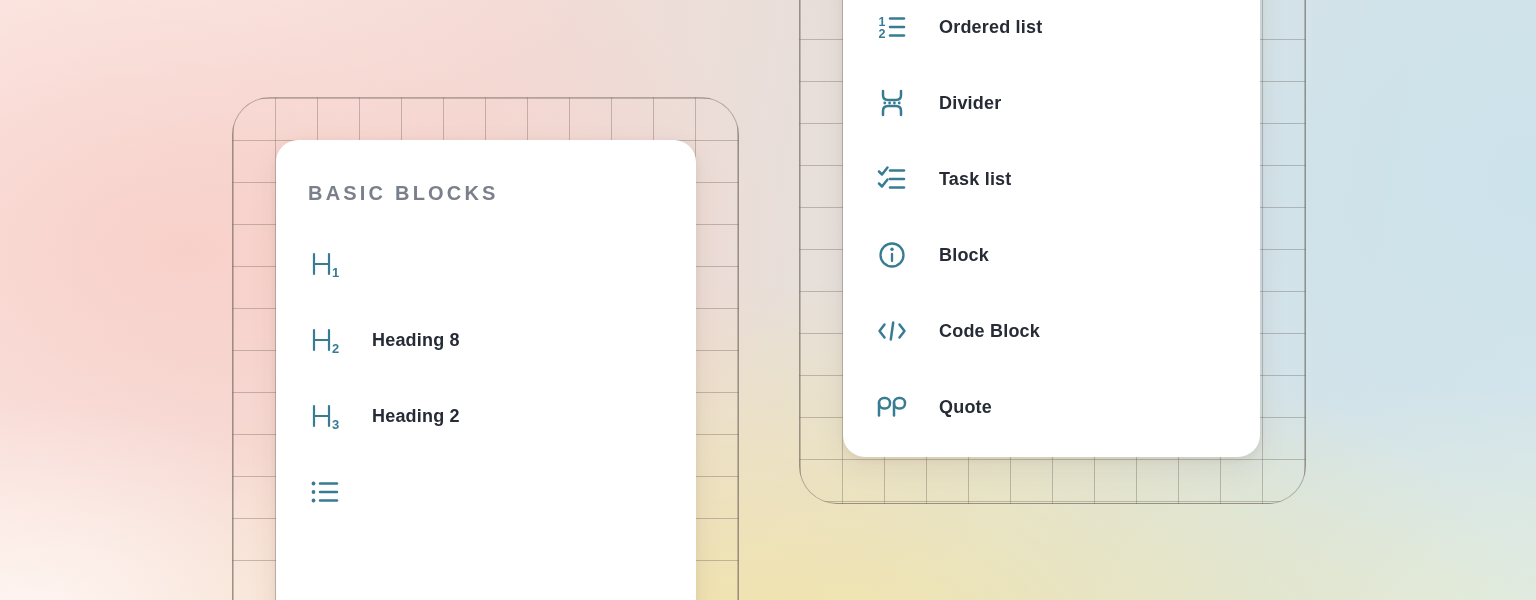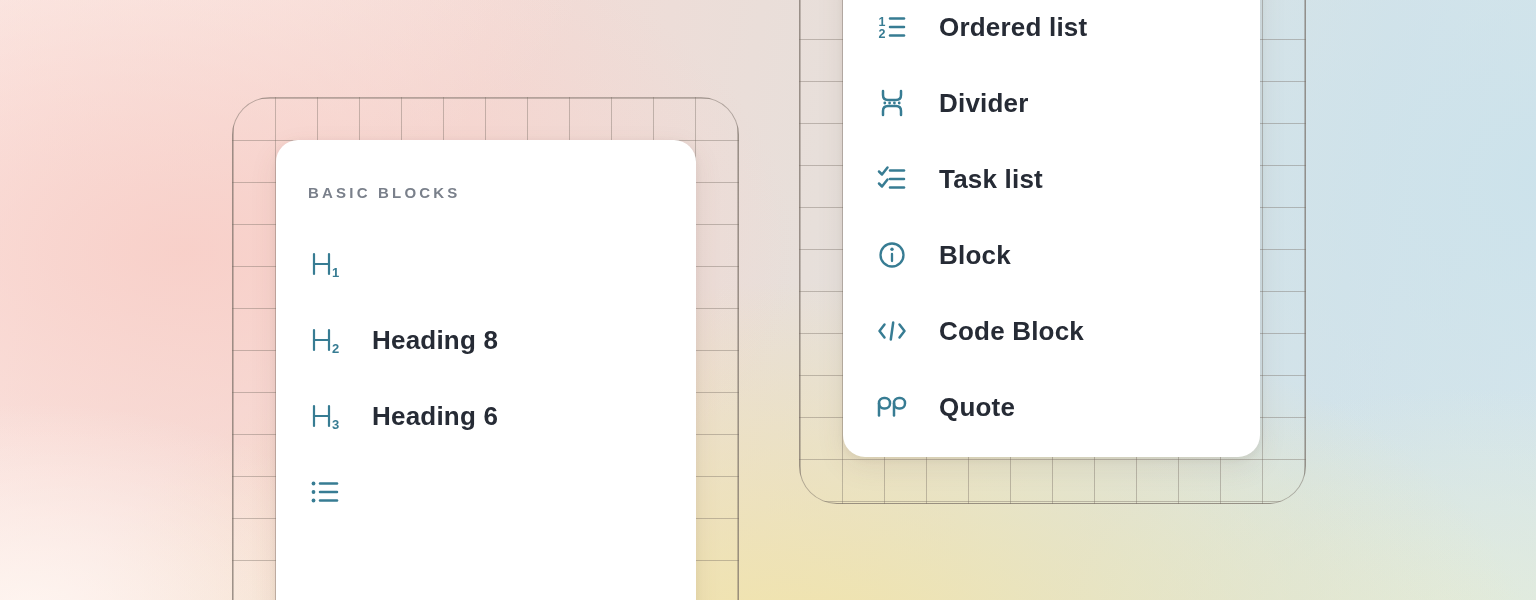--- a/index.html
+++ b/index.html
@@ -31,35 +31,35 @@
 
   .menu-card{
     position:absolute;background:var(--card-bg,#fff);border-radius:22px;
     box-shadow:0 10px 28px rgba(120,80,60,0.10), 0 2px 8px rgba(40,30,20,0.06);
     box-sizing:border-box;
   }
   .card-left { left:276px; top:140px; width:420px; height:520px; padding:42px 30px 0 32px; }
   .card-right{ left:843px; top:-49px; width:417px; height:506px; padding:38px 30px 0 32px; }
 
   .section-label{
-    font-size:15px;font-weight:700;letter-spacing:3.2px;
+    font-size:20px;font-weight:700;letter-spacing:3.2px;
     color:var(--label-color,#7a808b);line-height:22px;
     margin:0 0 22px 0;text-transform:uppercase;
   }
   .menu-items{display:flex;flex-direction:column;}
   .menu-item{
     display:flex;align-items:center;height:76px;cursor:pointer;
   }
   .item-icon{
     width:34px;height:34px;flex:0 0 34px;color:var(--teal,#377c93);
     display:flex;align-items:center;justify-content:center;
   }
   .item-icon svg{width:34px;height:34px;display:block;}
   .item-label{
-    margin-left:30px;font-size:26px;font-weight:600;letter-spacing:0.2px;
+    margin-left:30px;font-size:18px;font-weight:600;letter-spacing:0.2px;
     color:var(--text-color,#262b35);line-height:30px;white-space:nowrap;
   }
 </style>
 </head>
 <body>
 
 <div class="stage">
 
   <div class="grid-panel grid-left"></div>
   <div class="grid-panel grid-right"></div>
@@ -90,21 +90,21 @@
         </div>
         <div class="menu-item">
           <span class="item-icon">
             <svg viewBox="0 0 34 34" fill="none" stroke="currentColor" stroke-width="2.2" stroke-linecap="round">
               <path d="M6 7 V27"></path>
               <path d="M21 7 V27"></path>
               <path d="M6 17 H21"></path>
               <text x="27.5" y="30" font-size="13" font-weight="700" fill="currentColor" stroke="none" text-anchor="middle">3</text>
             </svg>
           </span>
-          <span class="item-label">Heading 6</span>
+          <span class="item-label">Heading 2</span>
         </div>
         <div class="menu-item">
           <span class="item-icon">
             <svg viewBox="0 0 34 34" fill="none" stroke="currentColor" stroke-width="2.5" stroke-linecap="round" stroke-linejoin="round">
               <circle cx="5.5" cy="8.5" r="1.9" fill="currentColor" stroke="none"></circle>
               <circle cx="5.5" cy="17" r="1.9" fill="currentColor" stroke="none"></circle>
               <circle cx="5.5" cy="25.5" r="1.9" fill="currentColor" stroke="none"></circle>
               <line x1="12" y1="8.5" x2="29" y2="8.5"></line>
               <line x1="12" y1="17" x2="29" y2="17"></line>
               <line x1="12" y1="25.5" x2="29" y2="25.5"></line>

